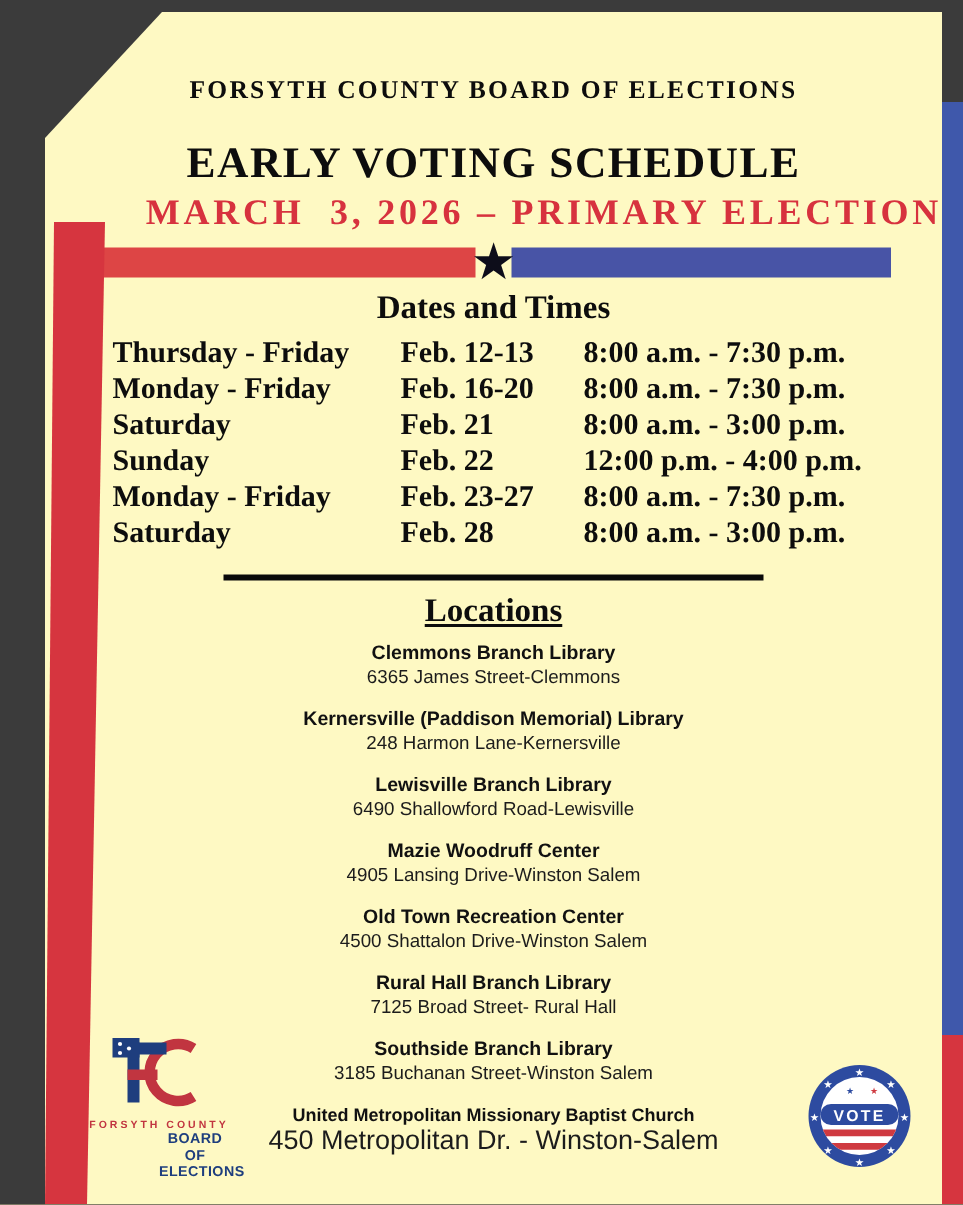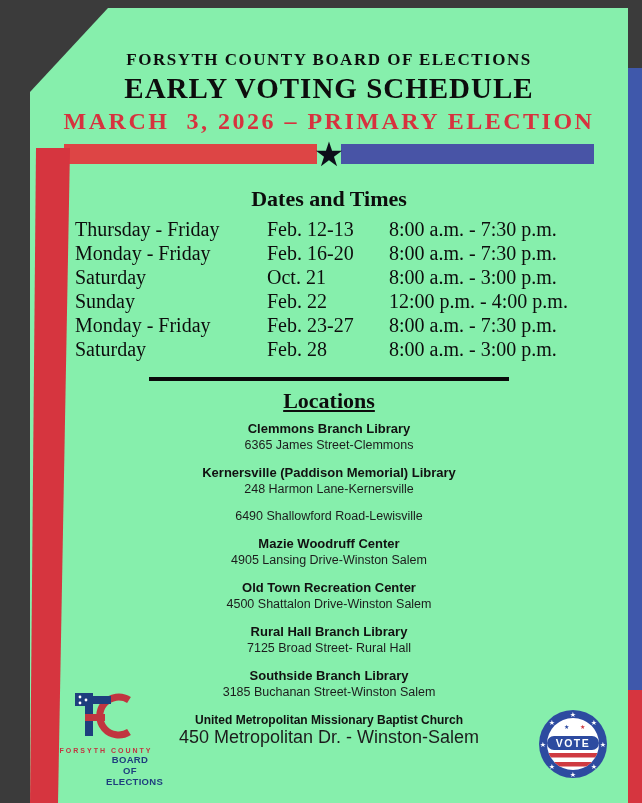--- a/index.html
+++ b/index.html
@@ -4,43 +4,43 @@
 <style>
   :root{
     --accent-red:#d7323e; --bar-red:#dd4545; --bar-blue:#4854a6;
     --edge-blue:#3f58ab; --edge-red:#d6353f; --logo-red:#c13540;
     --logo-blue:#1e3e7e; --badge-blue:#2d4ba0; --badge-red:#cf3a41;
     --ink:#0d0d0d; --frame-gray:#3b3b3b;
   }
   *{margin:0;padding:0;box-sizing:border-box;}
   body{background:#222;font-family:"Liberation Serif",serif;}
   .screen{position:relative;width:642px;height:803px;background:var(--frame-gray);overflow:hidden;}
-  .page{position:absolute;left:30px;top:8px;right:0;bottom:0;background:#86efac;
+  .page{position:absolute;left:30px;top:8px;right:0;bottom:0;background:#fef9c3;
         clip-path:polygon(78px 0,100% 0,100% 100%,0 100%,0 84px);}
   .wedge{position:absolute;left:0;top:140px;bottom:0;width:42px;background:var(--edge-red);
          clip-path:polygon(6px 0,40px 0,28px 100%,0 100%);}
   .edge{position:absolute;right:0;width:14px;}
   .edge-dark{top:0;height:60px;background:var(--frame-gray);}
   .edge-blue{top:60px;height:622px;background:var(--edge-blue);}
   .edge-red{top:682px;bottom:0;background:var(--edge-red);}
   .content{position:absolute;left:0;top:0;right:14px;}
   .org{margin-top:42px;text-align:center;font-weight:bold;font-size:17px;line-height:20px;
        letter-spacing:1.5px;color:var(--ink);}
-  .title{margin-top:2px;text-align:center;font-weight:bold;font-size:29px;line-height:32px;
+  .title{margin-top:23px;text-align:center;font-weight:bold;font-size:29px;line-height:32px;
          letter-spacing:1px;color:var(--ink);}
-  .subtitle{margin-top:3px;text-align:center;font-weight:bold;font-size:24px;line-height:28px;
+  .subtitle{margin-top:3px;text-align:right;font-weight:bold;font-size:24px;line-height:28px;
             letter-spacing:2.5px;color:var(--accent-red);white-space:pre;}
   .bar-row{margin:9px auto 0;width:530px;height:20px;display:flex;align-items:center;position:relative;}
   .bar-red{flex:1;height:20px;background:var(--bar-red);}
   .bar-blue{flex:1;height:20px;background:var(--bar-blue);}
   .bar-star{font-size:34px;line-height:20px;color:#0d0d1a;margin:0 -3px;z-index:1;
             font-family:"DejaVu Sans",sans-serif;}
-  .section-heading{margin-top:21px;text-align:center;font-weight:bold;font-size:22px;line-height:27px;color:var(--ink);}
+  .section-heading{margin-top:6px;text-align:center;font-weight:bold;font-size:22px;line-height:27px;color:var(--ink);}
   .schedule{margin:5px 0 16px 45px;display:grid;grid-template-columns:192px 122px 1fr;
-            font-weight:normal;font-size:20px;line-height:24px;color:var(--ink);}
+            font-weight:bold;font-size:20px;line-height:24px;color:var(--ink);}
   .rule{width:360px;height:4px;background:#0a0a0a;margin:14px auto 0;}
   .locations-heading{margin-top:6px;text-decoration:underline;}
   .loc-list{margin-top:6px;text-align:center;font-family:"Liberation Sans",sans-serif;}
   .loc-item{margin-bottom:11px;}
   .loc-name{font-weight:bold;font-size:13px;line-height:17px;color:#111;}
   .loc-addr{font-size:12.5px;line-height:16px;color:#1c1c1c;}
   .loc-item:last-child .loc-name{font-size:12px;line-height:18px;}
   .loc-item:last-child .loc-addr{font-size:18px;line-height:17px;}
   .logo{position:absolute;left:28px;bottom:16px;width:96px;text-align:center;
         font-family:"Liberation Sans",sans-serif;}
@@ -71,21 +71,21 @@
 
           <div class="sched-days">Thursday - Friday</div>
           <div class="sched-dates">Feb. 12-13</div>
           <div class="sched-times">8:00 a.m. - 7:30 p.m.</div>
 
           <div class="sched-days">Monday - Friday</div>
           <div class="sched-dates">Feb. 16-20</div>
           <div class="sched-times">8:00 a.m. - 7:30 p.m.</div>
 
           <div class="sched-days">Saturday</div>
-          <div class="sched-dates">Oct. 21</div>
+          <div class="sched-dates">Feb. 21</div>
           <div class="sched-times">8:00 a.m. - 3:00 p.m.</div>
 
           <div class="sched-days">Sunday</div>
           <div class="sched-dates">Feb. 22</div>
           <div class="sched-times">12:00 p.m. - 4:00 p.m.</div>
 
           <div class="sched-days">Monday - Friday</div>
           <div class="sched-dates">Feb. 23-27</div>
           <div class="sched-times">8:00 a.m. - 7:30 p.m.</div>
 
@@ -104,20 +104,21 @@
             <div class="loc-name">Clemmons Branch Library</div>
             <div class="loc-addr">6365 James Street-Clemmons</div>
           </div>
 
           <div class="loc-item">
             <div class="loc-name">Kernersville (Paddison Memorial) Library</div>
             <div class="loc-addr">248 Harmon Lane-Kernersville</div>
           </div>
 
           <div class="loc-item">
+            <div class="loc-name">Lewisville Branch Library</div>
             <div class="loc-addr">6490 Shallowford Road-Lewisville</div>
           </div>
 
           <div class="loc-item">
             <div class="loc-name">Mazie Woodruff Center</div>
             <div class="loc-addr">4905 Lansing Drive-Winston Salem</div>
           </div>
 
           <div class="loc-item">
             <div class="loc-name">Old Town Recreation Center</div>

